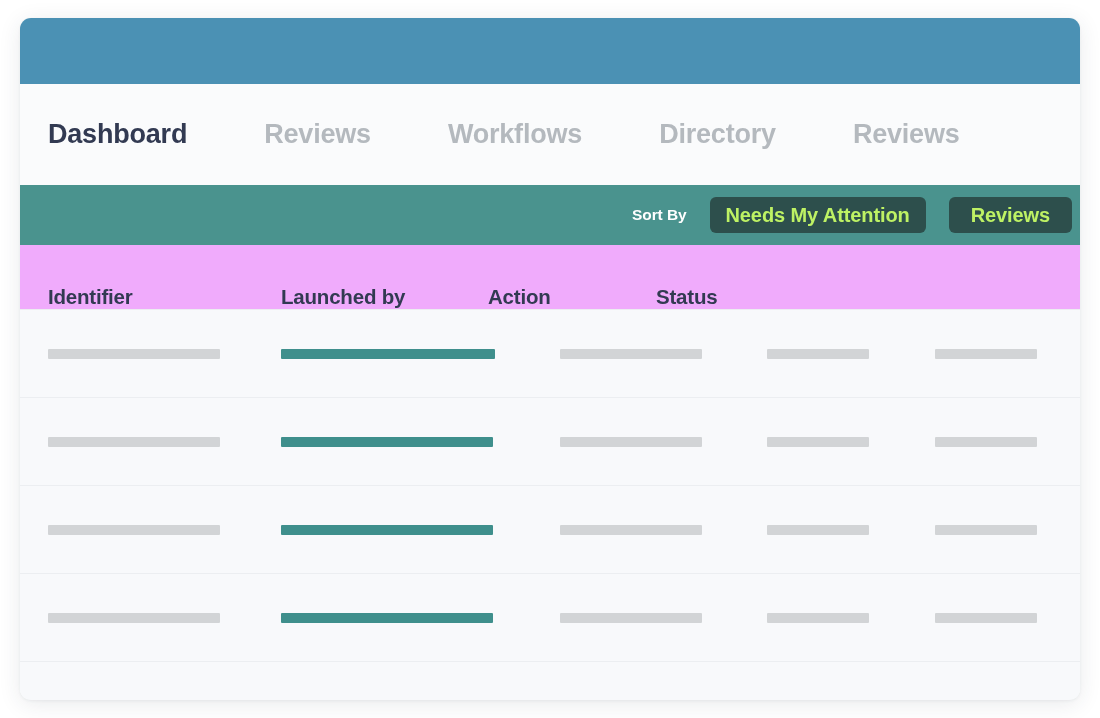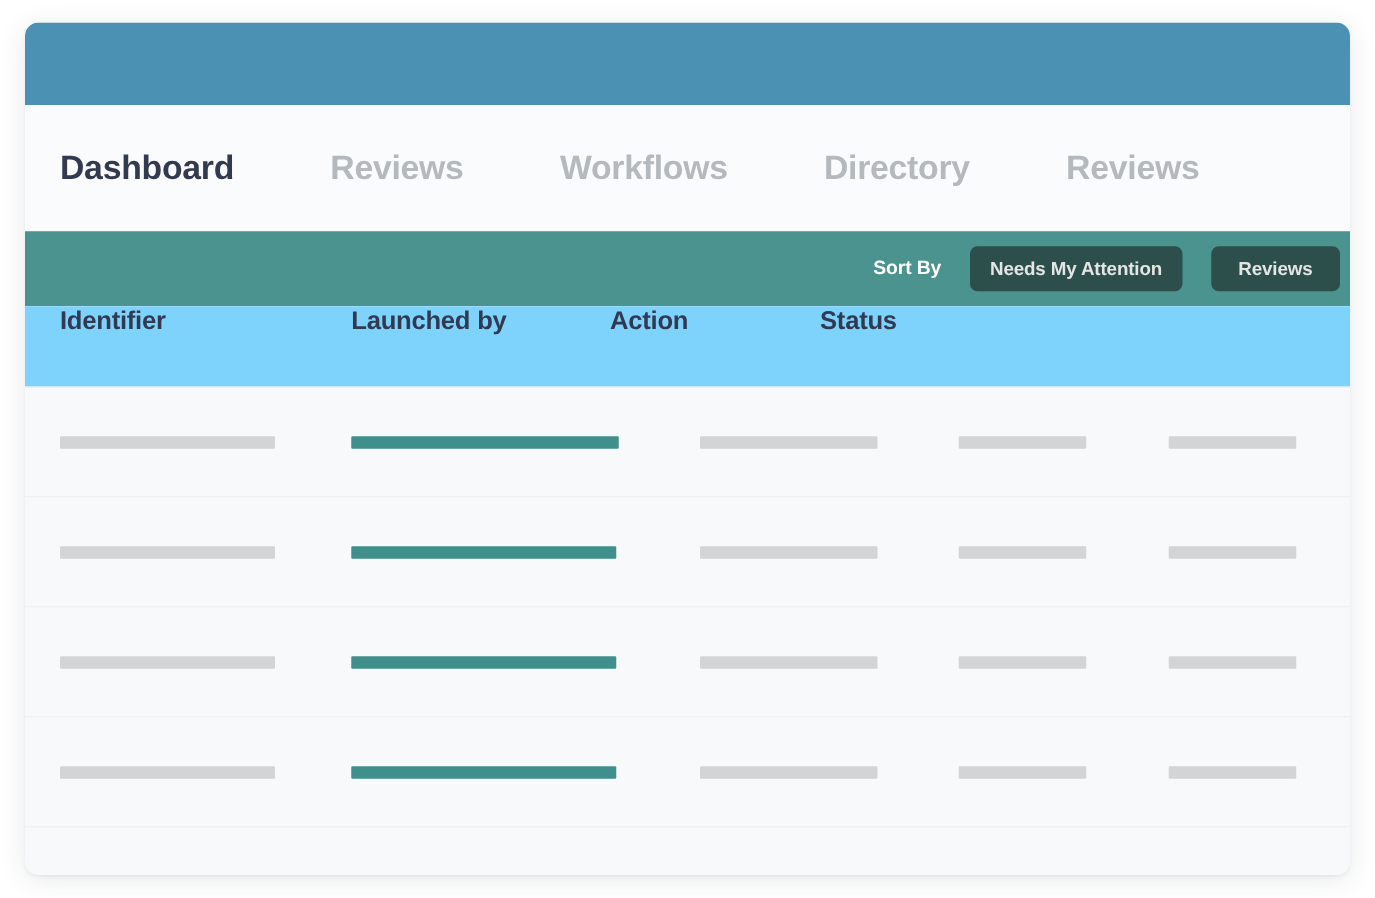--- a/index.html
+++ b/index.html
@@ -76,46 +76,46 @@
   }
   .sort-label {
     font-size: 15.5px;
     font-weight: bold;
     color: #ffffff;
     letter-spacing: -0.1px;
     white-space: nowrap;
   }
   .tb-btn {
     background: #2d4f4c;
-    color: #e5e5e5;
+    color: #bef264;
     border: none;
     border-radius: 6px;
     font-family: "Liberation Sans", sans-serif;
-    font-size: 15px;
+    font-size: 20px;
     font-weight: bold;
     letter-spacing: -0.1px;
     height: 36px;
     padding: 0 16px;
     cursor: pointer;
     white-space: nowrap;
     display: inline-flex;
     align-items: center;
     justify-content: center;
   }
   .tb-btn.btn-actions { padding: 0 22px; }
 
   
   .data-table { width: 100%; background: #f8f9fb; }
 
   .col-head-row {
     display: flex;
-    align-items: flex-start;
+    align-items: flex-end;
     height: 65px;
     padding: 0 28px;
-    background: #7dd3fc;
+    background: #f0abfc;
     border-bottom: 1px solid #eceef1;
   }
   .col-head {
     font-size: 20.5px;
     font-weight: bold;
     color: #323a52;
     letter-spacing: -0.2px;
     white-space: nowrap;
   }
 

